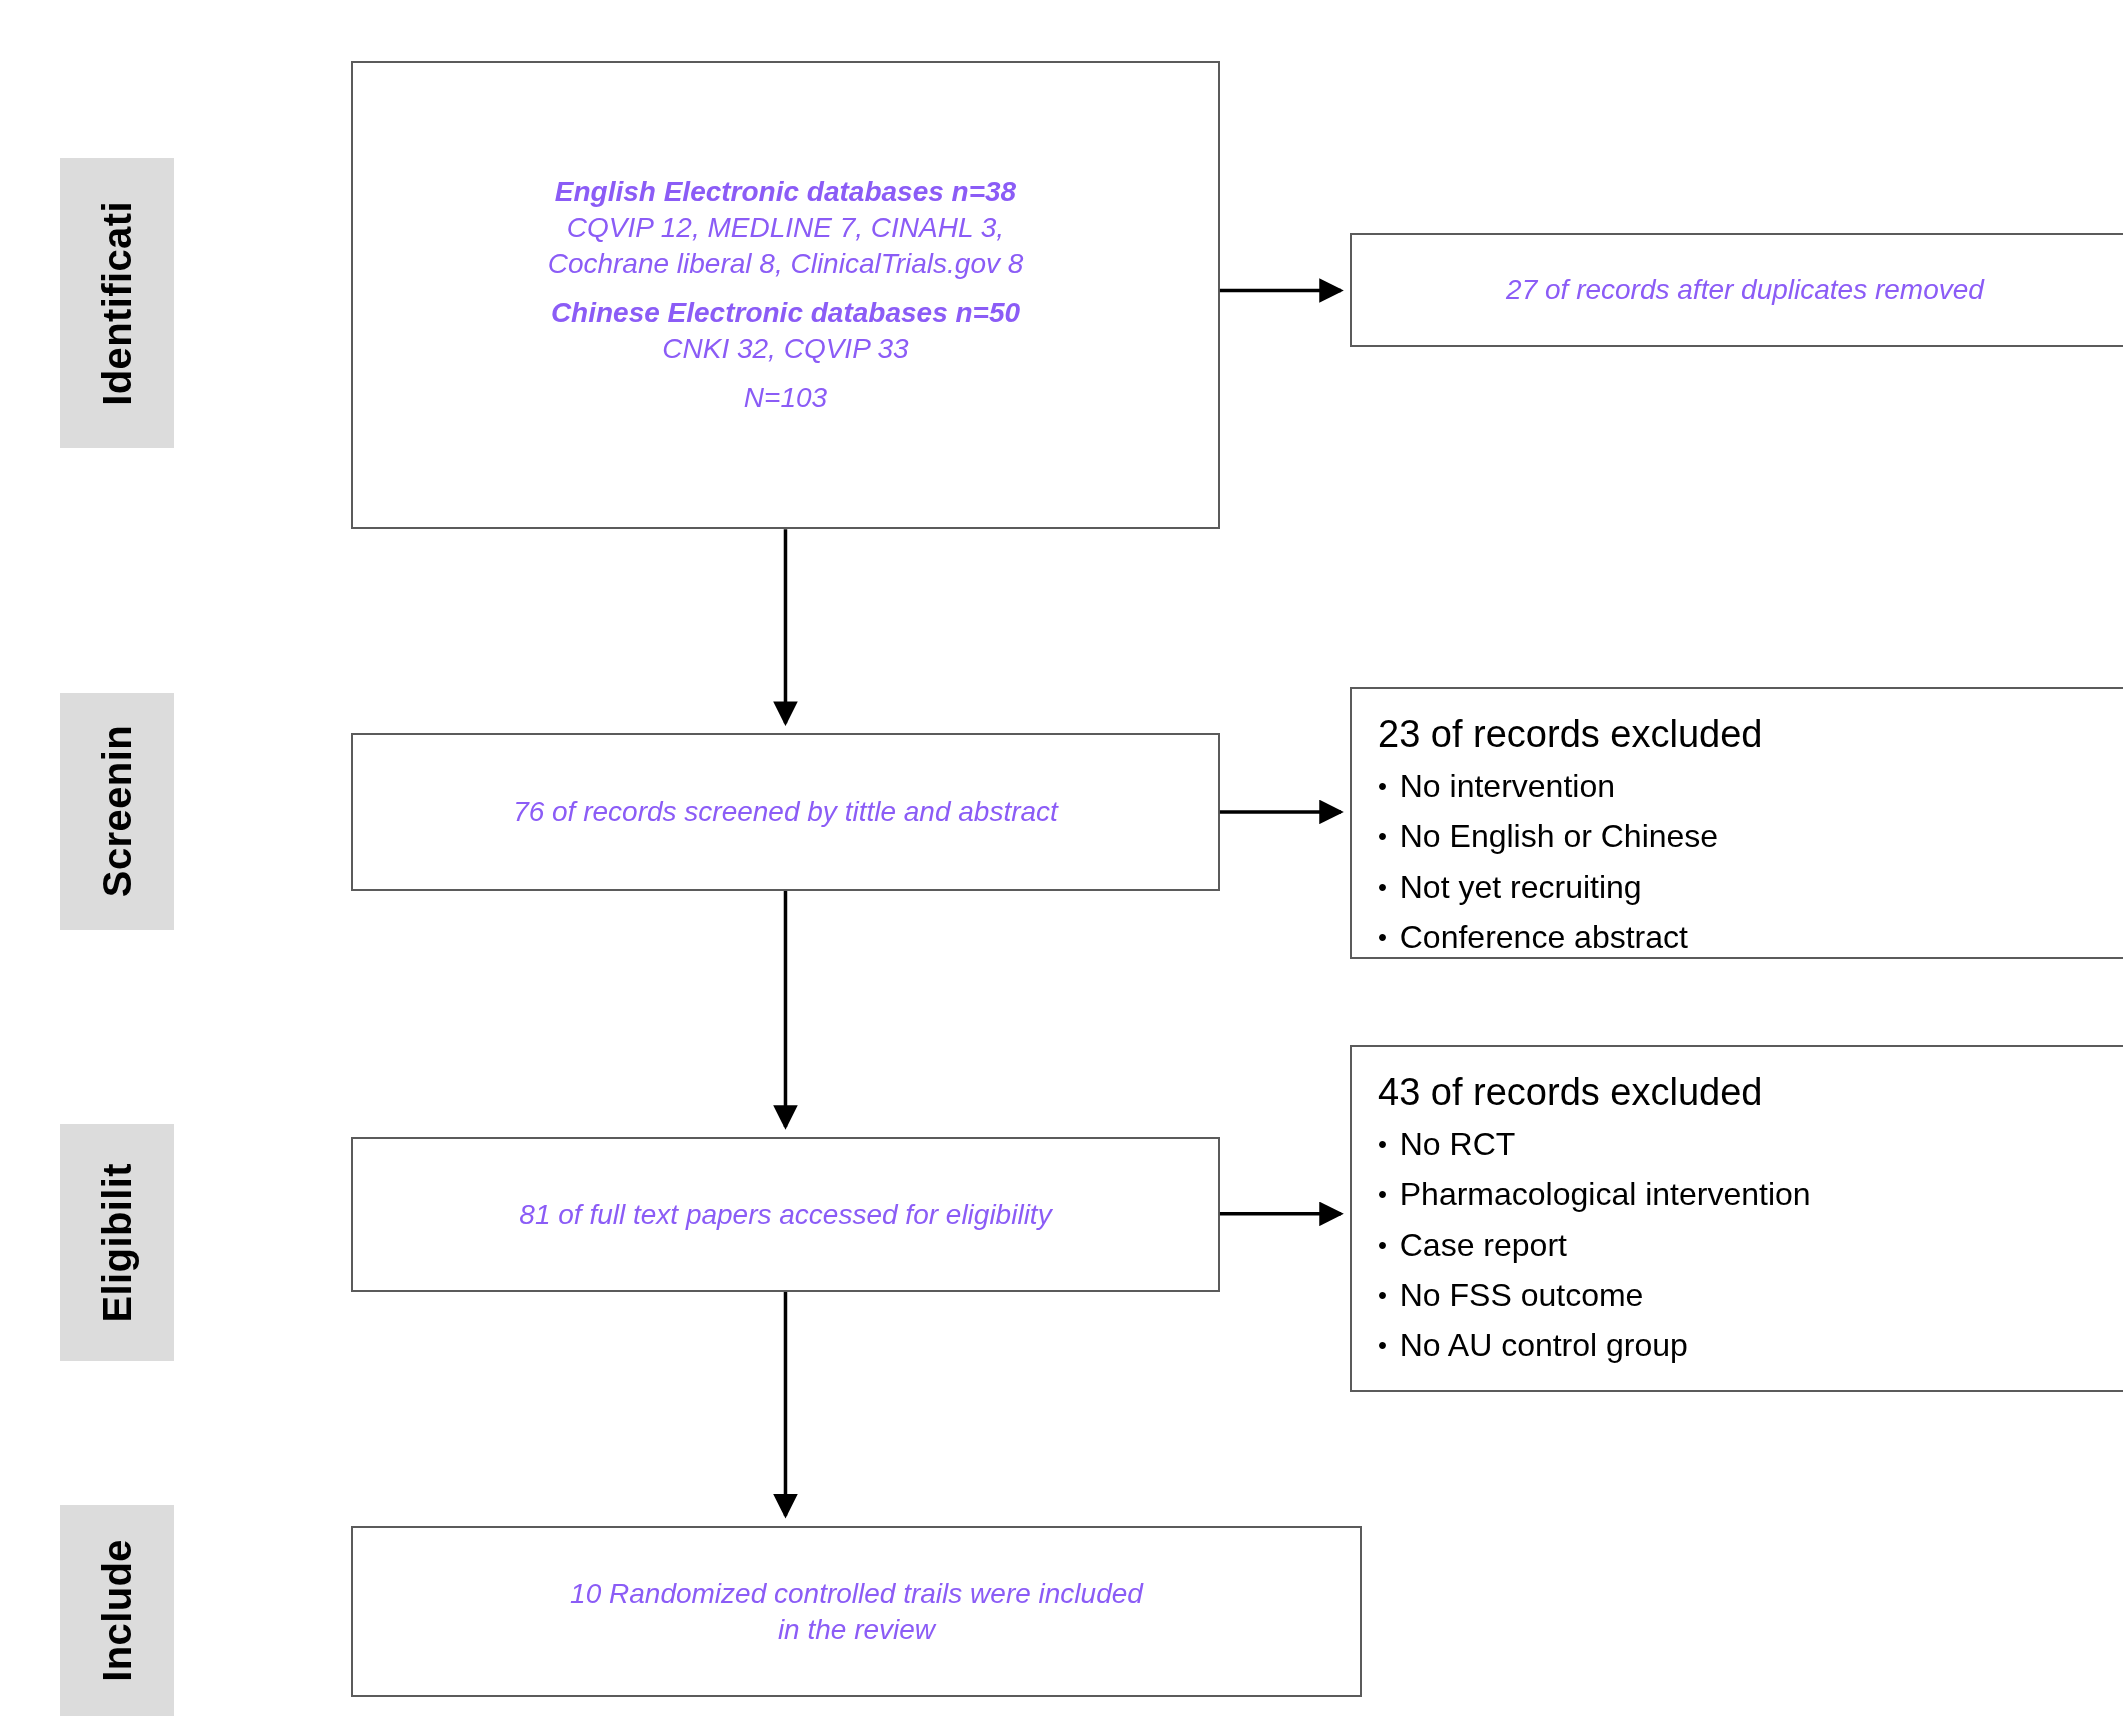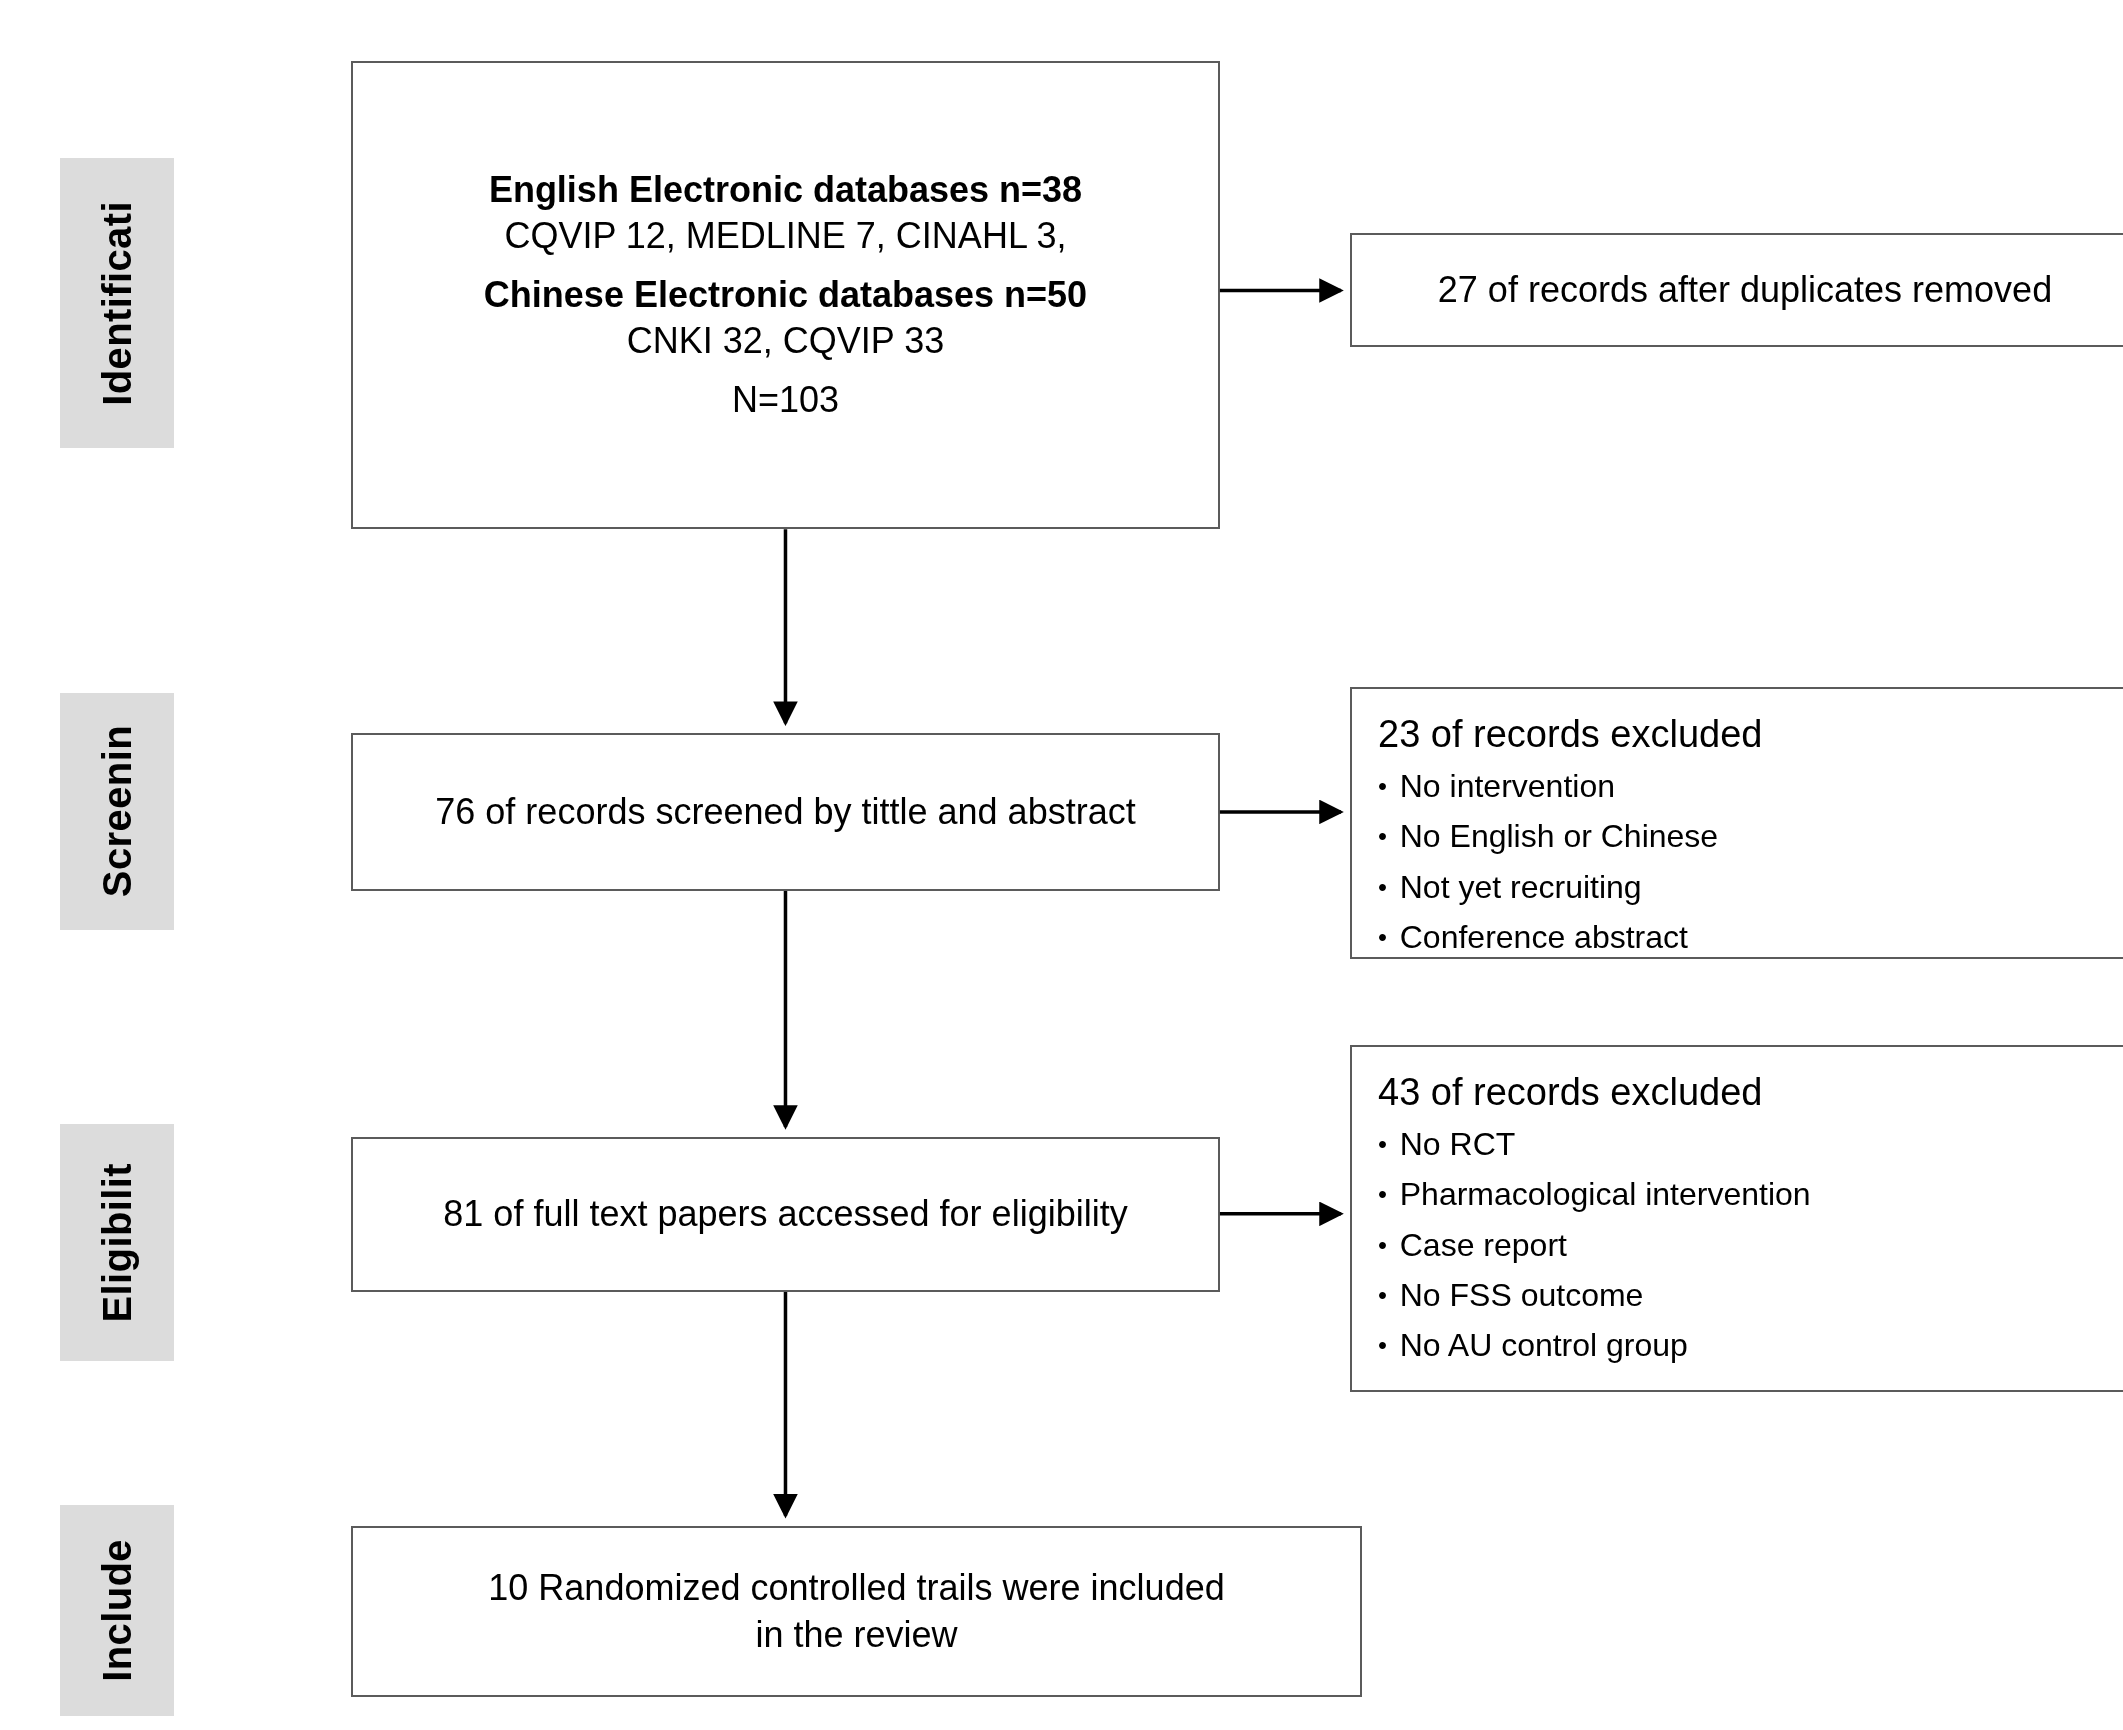--- a/index.html
+++ b/index.html
@@ -52,23 +52,24 @@
     justify-content: center;
     text-align: center;
   }
   .box-left {
     display: flex;
     flex-direction: column;
     justify-content: flex-start;
     text-align: left;
   }
   .btxt {
-    font-size: 36px;
+    font-size: 28px;
     line-height: 1.28;
-    color: #000000;
+    color: #8b5cf6;
+    font-style: italic;
   }
   .btxt.bold { font-weight: bold; }
   .spacer-line { display: block; height: 0.95em; }
 
   
   .excl-title {
     font-size: 38px;
     line-height: 1.2;
     margin: 0 0 12.3px 0;
     color: #000;
@@ -121,20 +122,21 @@
   </div>
 
   <div class="stage-label" style="left:60px; top:1505px; width:114px; height:211px;">
     <span class="vtext">Include</span>
   </div>
 
   <div class="box box-center" style="left:351px; top:61px; width:869px; height:468px;">
     <div style="padding: 0 12.3px;">
       <div class="btxt bold">English Electronic databases n=38</div>
       <div class="btxt">CQVIP 12, MEDLINE 7, CINAHL 3,</div>
+      <div class="btxt">Cochrane liberal 8, ClinicalTrials.gov 8</div>
       <span class="spacer-line"></span>
       <div class="btxt bold">Chinese Electronic databases n=50</div>
       <div class="btxt">CNKI 32, CQVIP 33</div>
       <span class="spacer-line"></span>
       <div class="btxt">N=103</div>
     </div>
   </div>
 
   <div class="box box-center" style="left:1350px; top:233px; width:790px; height:114px;">
     <div class="btxt" style="padding:0 19.3px;">27 of records after duplicates removed</div>

